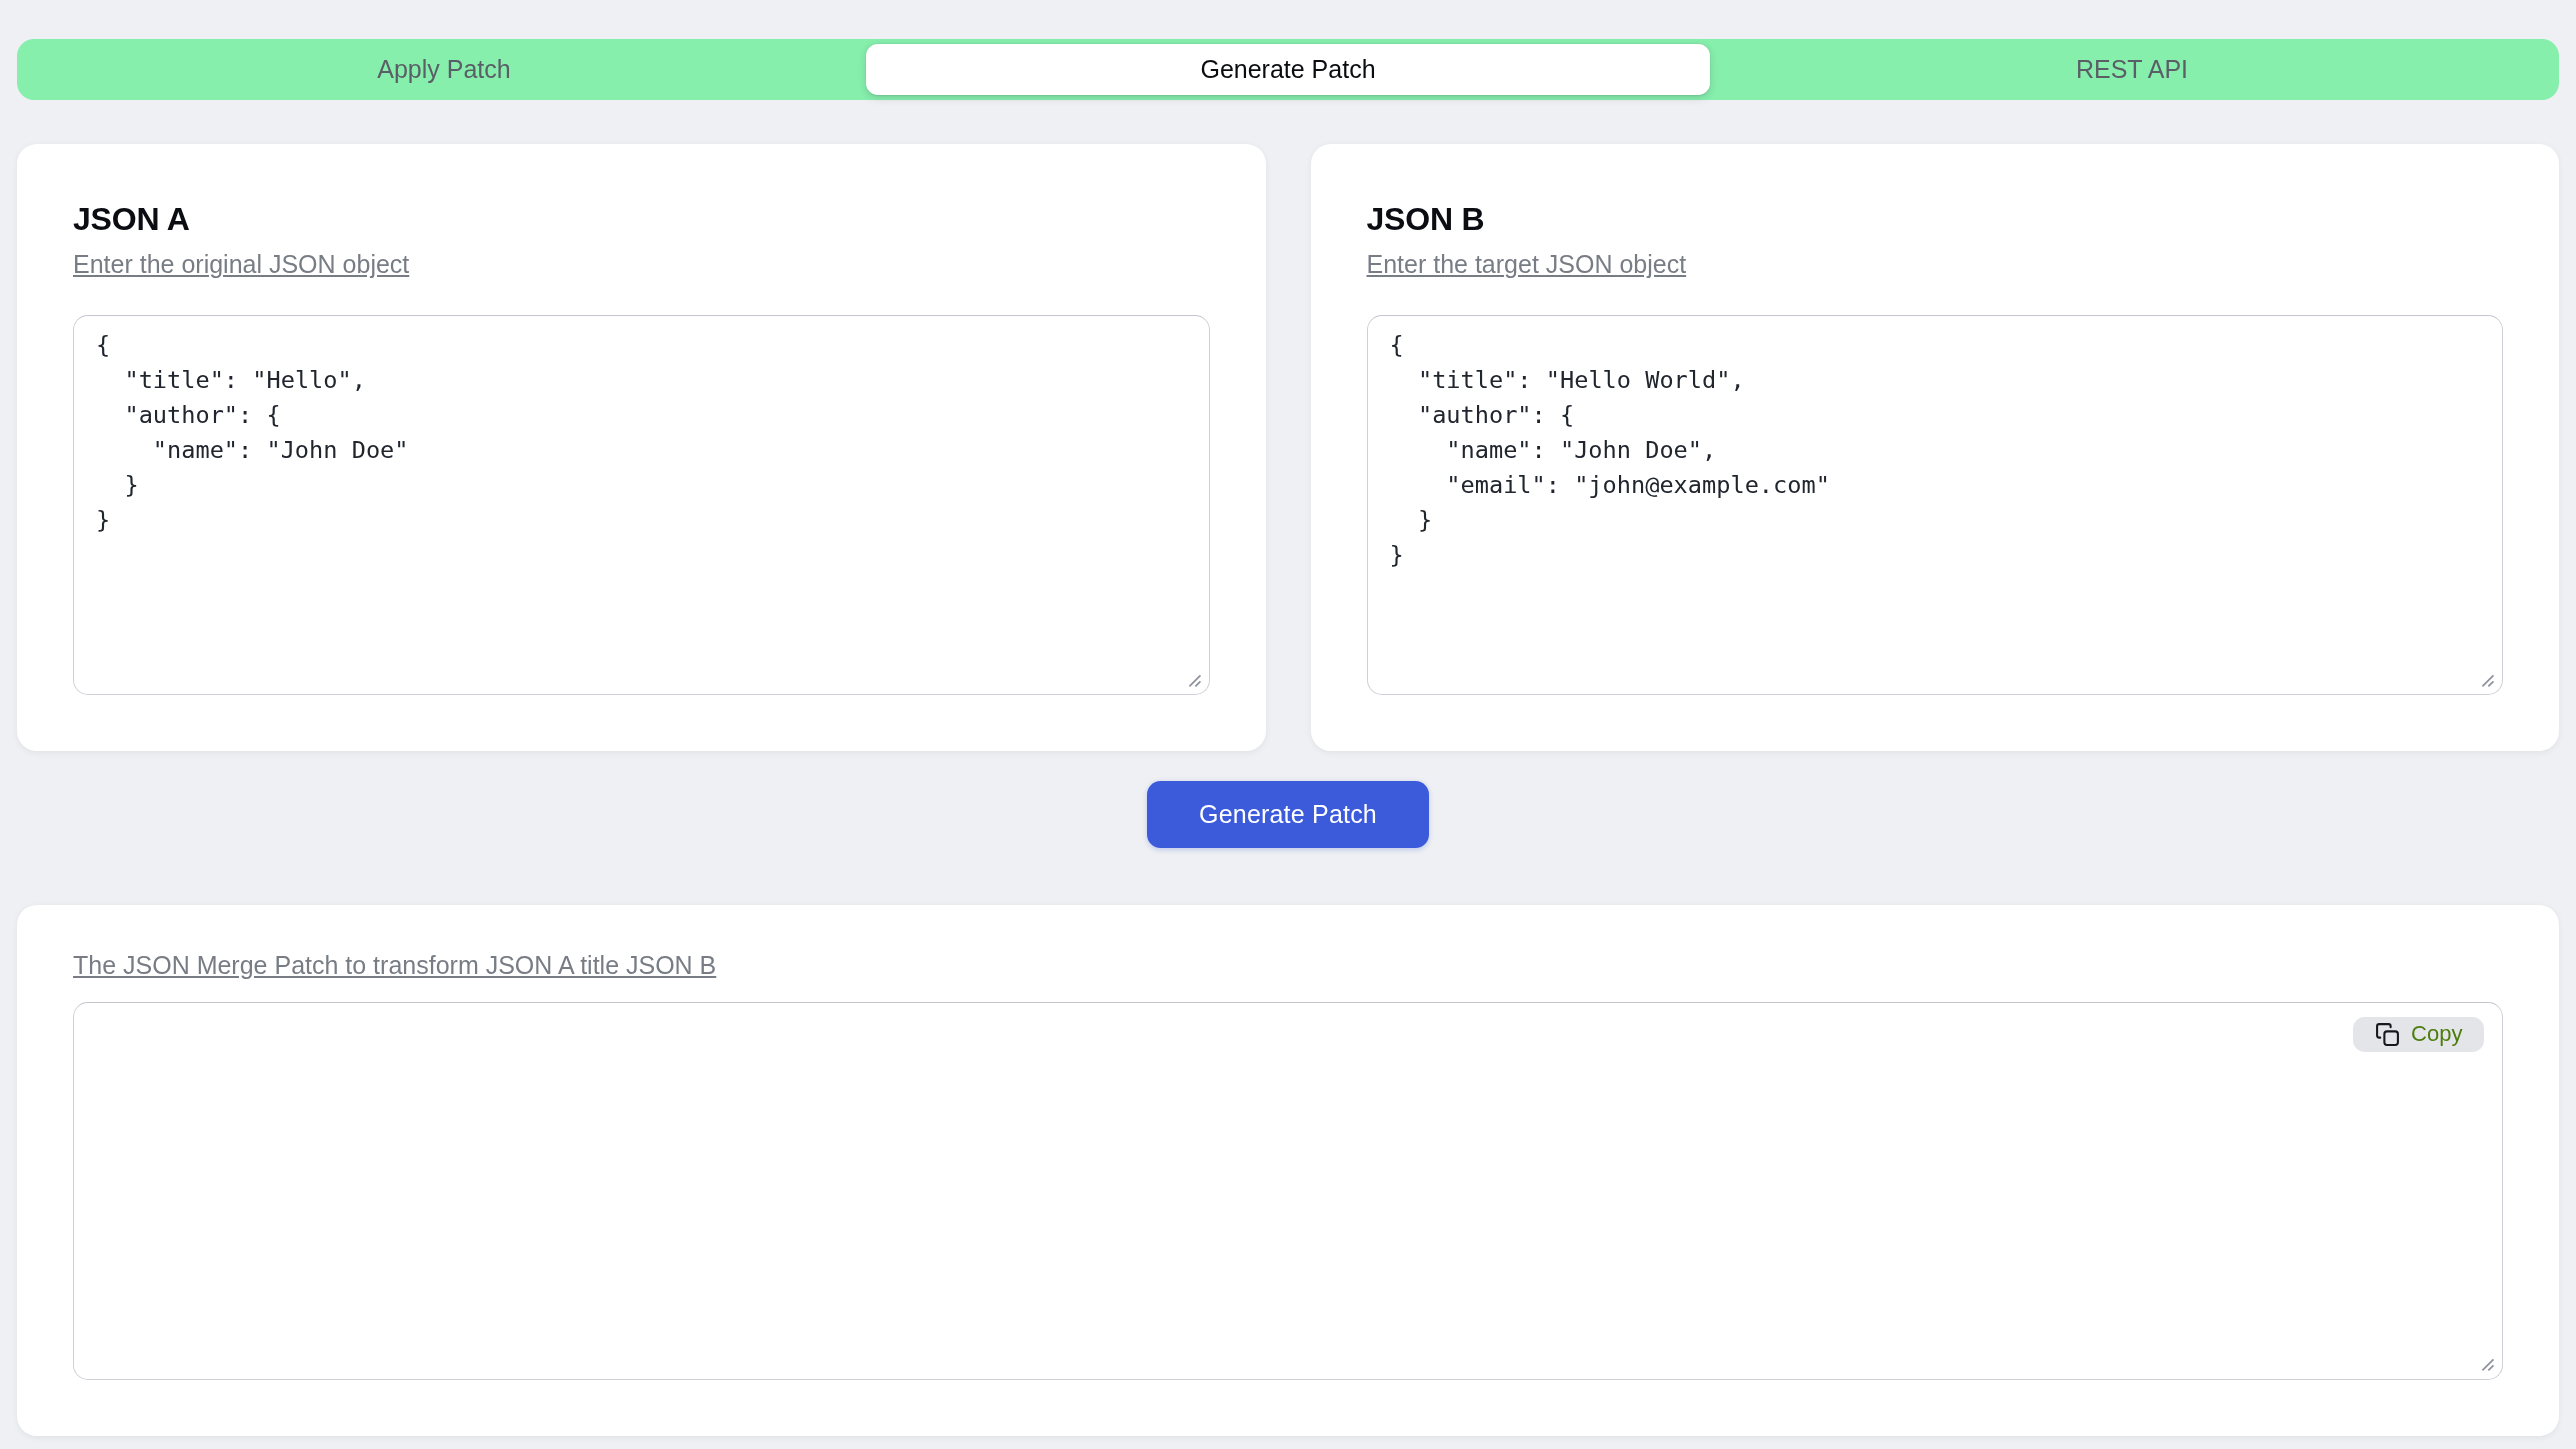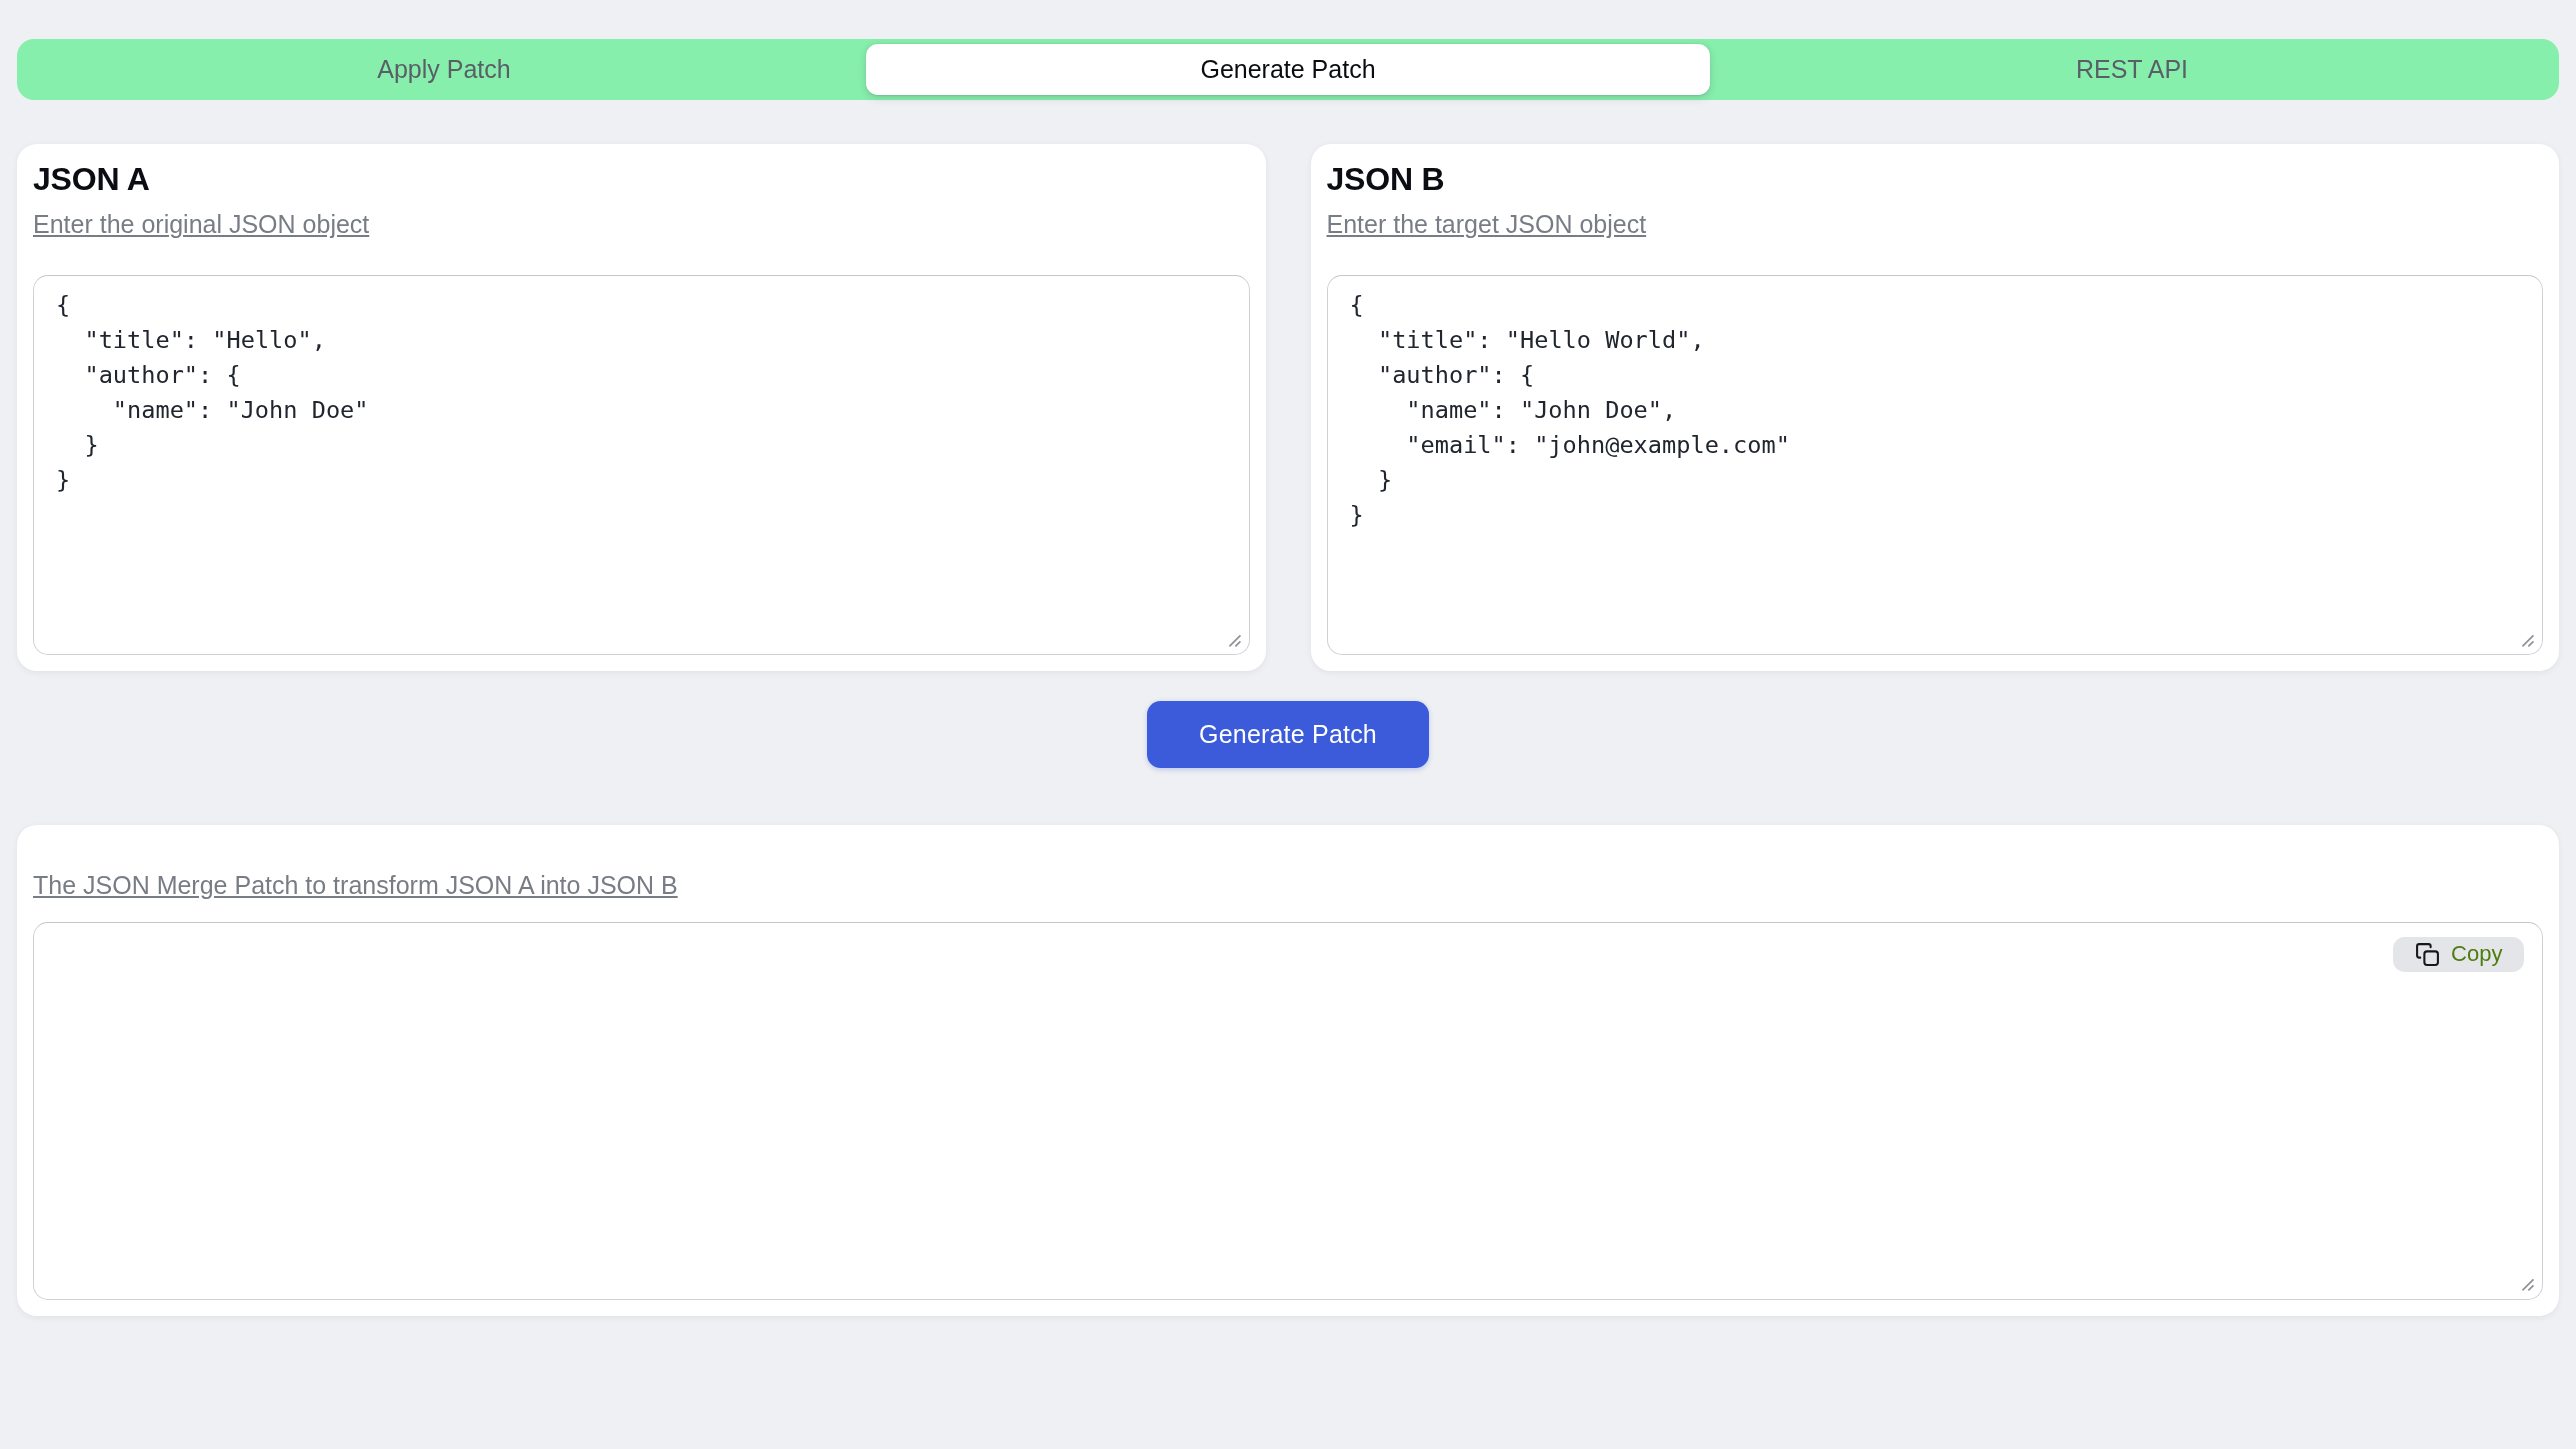--- a/index.html
+++ b/index.html
@@ -38,21 +38,21 @@
     background: #ffffff;
     color: #0a0c10;
     box-shadow: 0 2.5px 8.4px rgba(16, 24, 40, 0.14), 0 0.8px 1.7px rgba(16,24,40,.10);
   }
 
   
   .cards-row { display: flex; gap: 45px; margin-top: 44px; }
   .card {
     background: #ffffff;
     border-radius: 20px;
-    padding: 16px;
+    padding: 56px;
     box-shadow: 0 1.7px 6.7px rgba(16, 24, 40, 0.06);
   }
   .cards-row .card { flex: 1 1 0; }
   .card-title {
     font-size: 32px;
     line-height: 39px;
     font-weight: 700;
     color: #0b0d12;
     letter-spacing: -0.2px;
   }
@@ -177,21 +177,21 @@
       </div>
     </div>
 
   </div>
 
   <div class="action-row">
     <button class="btn-primary">Generate Patch</button>
   </div>
 
   <div class="card output-card">
-    <p class="card-sub">The JSON Merge Patch to transform JSON A into JSON B</p>
+    <p class="card-sub">The JSON Merge Patch to transform JSON A title JSON B</p>
     <div class="ta-wrap">
       <textarea class="ta-output" readonly="" spellcheck="false" style=""></textarea>
       <button class="copy-btn">
         <svg width="25" height="25" viewBox="0 0 24 24" fill="none" stroke="#16181d" stroke-width="2" stroke-linecap="round" stroke-linejoin="round">
           <rect x="9" y="9" width="13" height="13" rx="2.5"></rect>
           <path d="M5 15H4a2 2 0 0 1-2-2V4a2 2 0 0 1 2-2h9a2 2 0 0 1 2 2v1"></path>
         </svg>
         <span>Copy</span>
       </button>
       <svg class="grip" width="17" height="17" viewBox="0 0 20 20">

